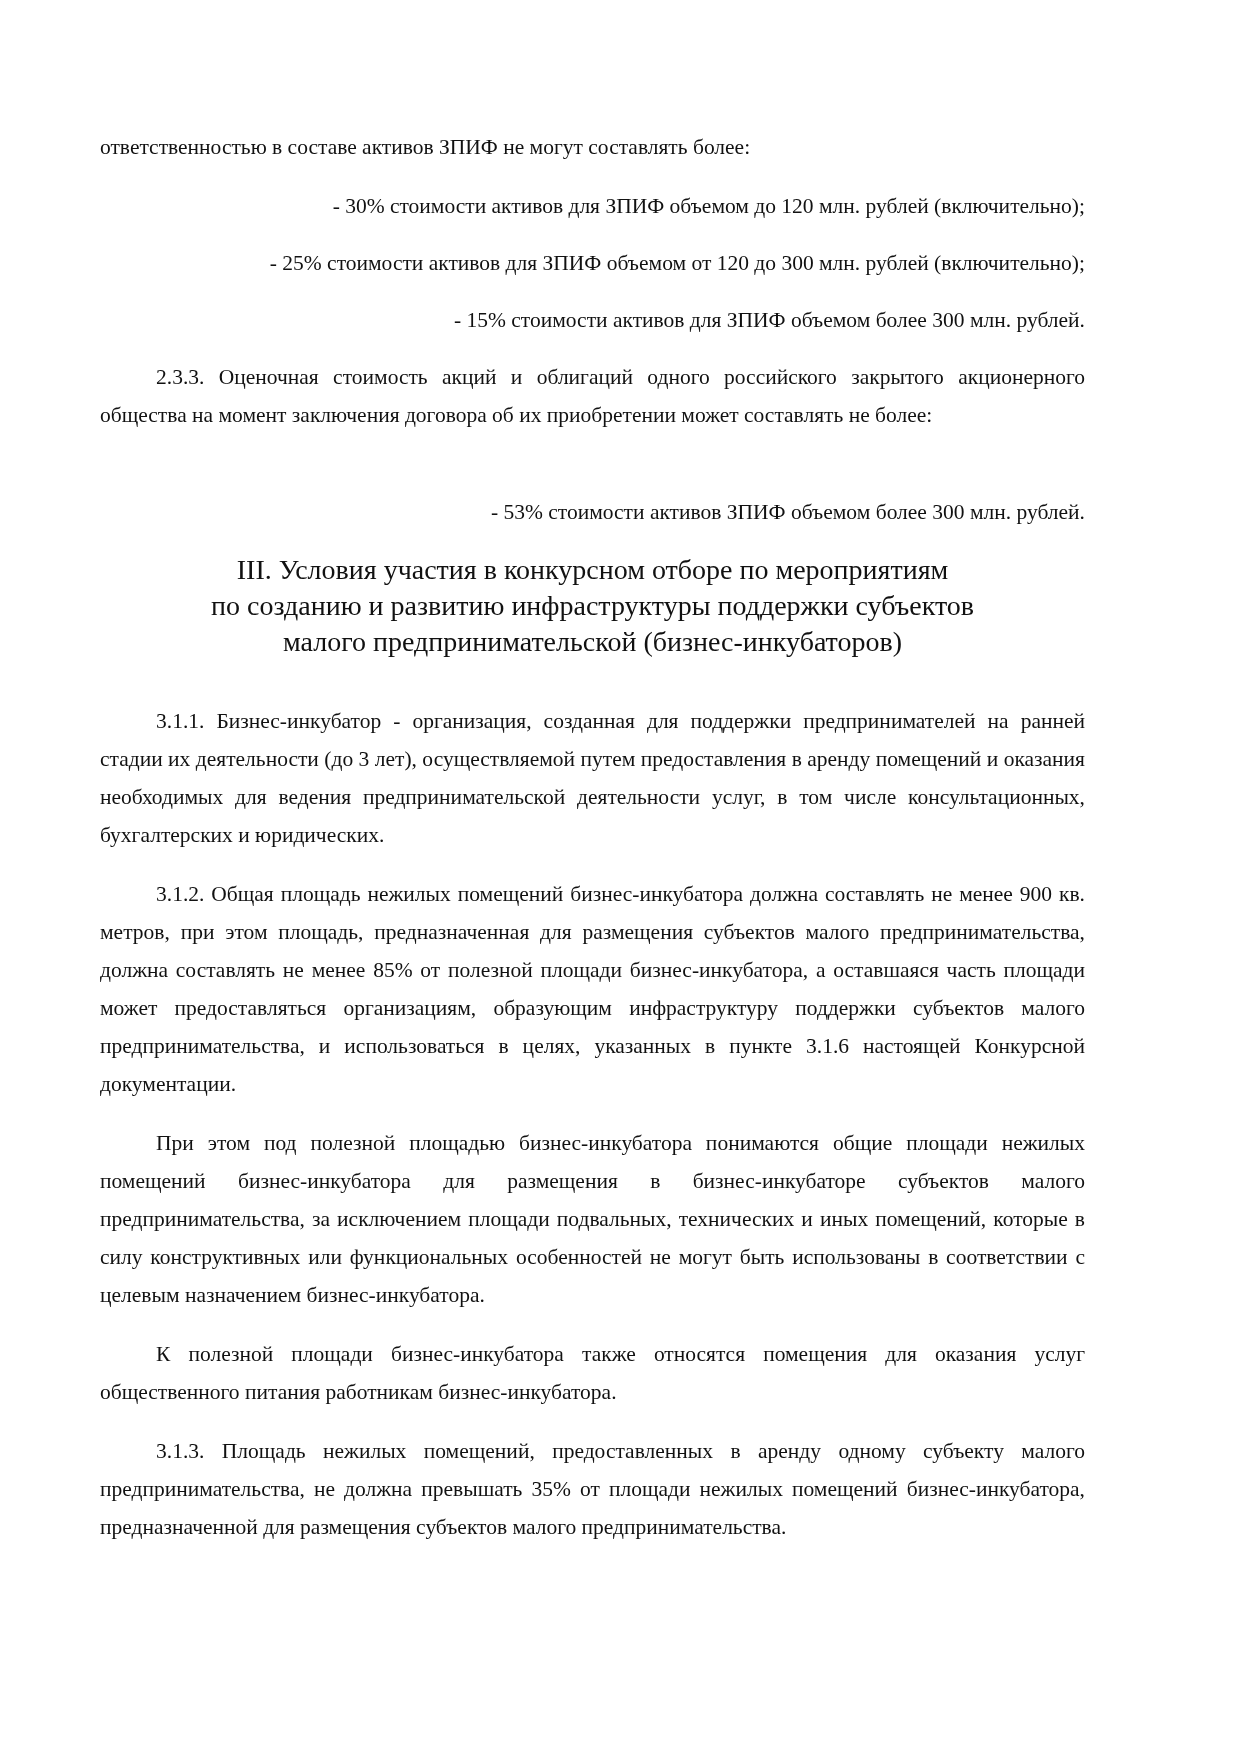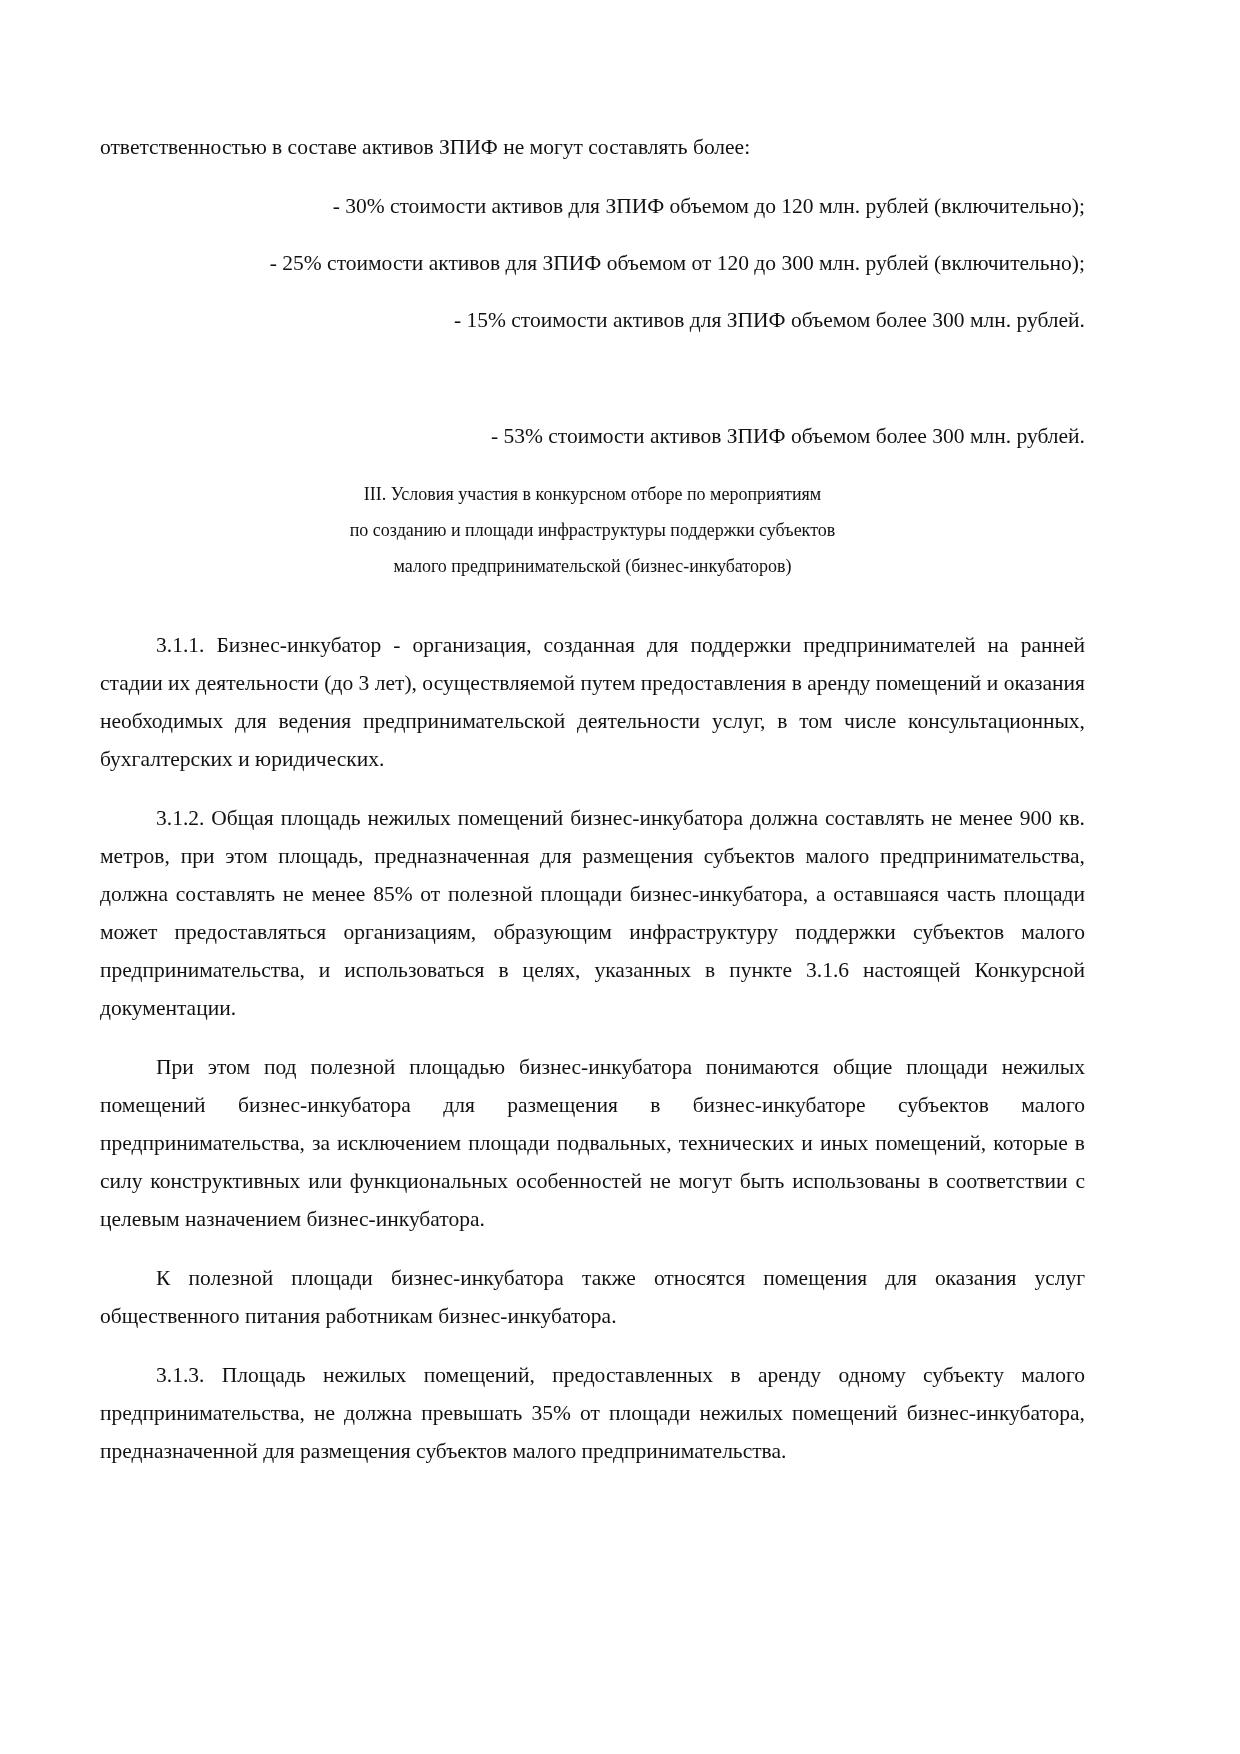--- a/index.html
+++ b/index.html
@@ -44,21 +44,21 @@
   .gap-sm { height: 19px; }
   .gap-md { height: 21px; }
   .heading-block {
     text-align: center;
     margin: 0;
   }
   .heading-block p {
     text-align: center;
     text-indent: 0;
     line-height: 36px;
-    font-size: 18px;
+    font-size: 28px;
   }
 </style>
 </head>
 <body>
 
 <div class="page">
   <div class="content">
 
     <p class="cont">ответственностью в составе активов ЗПИФ не могут составлять более:</p>
 
@@ -69,36 +69,37 @@
     <div class="gap-sm"></div>
 
     <p class="bullet">- 25% стоимости активов для ЗПИФ объемом от 120 до 300 млн. рублей (включительно);</p>
 
     <div class="gap-sm"></div>
 
     <p class="bullet">- 15% стоимости активов для ЗПИФ объемом более 300 млн. рублей.</p>
 
     <div class="gap-sm"></div>
 
+    <p class="indent">2.3.3. Оценочная стоимость акций и облигаций одного российского закрытого акционерного общества на момент заключения договора об их приобретении может составлять не более:</p>
 
     <div class="gap-md"></div>
 
 
     <div class="gap-sm"></div>
 
 
     <div class="gap-sm"></div>
 
     <p class="bullet">- 53% стоимости активов ЗПИФ объемом более 300 млн. рублей.</p>
 
     <div class="gap-md"></div>
 
     <div class="heading-block">
       <p>III. Условия участия в конкурсном отборе по мероприятиям</p>
-      <p>по созданию и площади инфраструктуры поддержки субъектов</p>
+      <p>по созданию и развитию инфраструктуры поддержки субъектов</p>
       <p>малого предпринимательской (бизнес-инкубаторов)</p>
     </div>
 
     <div class="gap-md"></div>
 
 
     <div class="gap-md"></div>
 
     <p class="indent">3.1.1. Бизнес-инкубатор - организация, созданная для поддержки предпринимателей на ранней стадии их деятельности (до 3 лет), осуществляемой путем предоставления в аренду помещений и оказания необходимых для ведения предпринимательской деятельности услуг, в том числе консультационных, бухгалтерских и юридических.</p>
 

